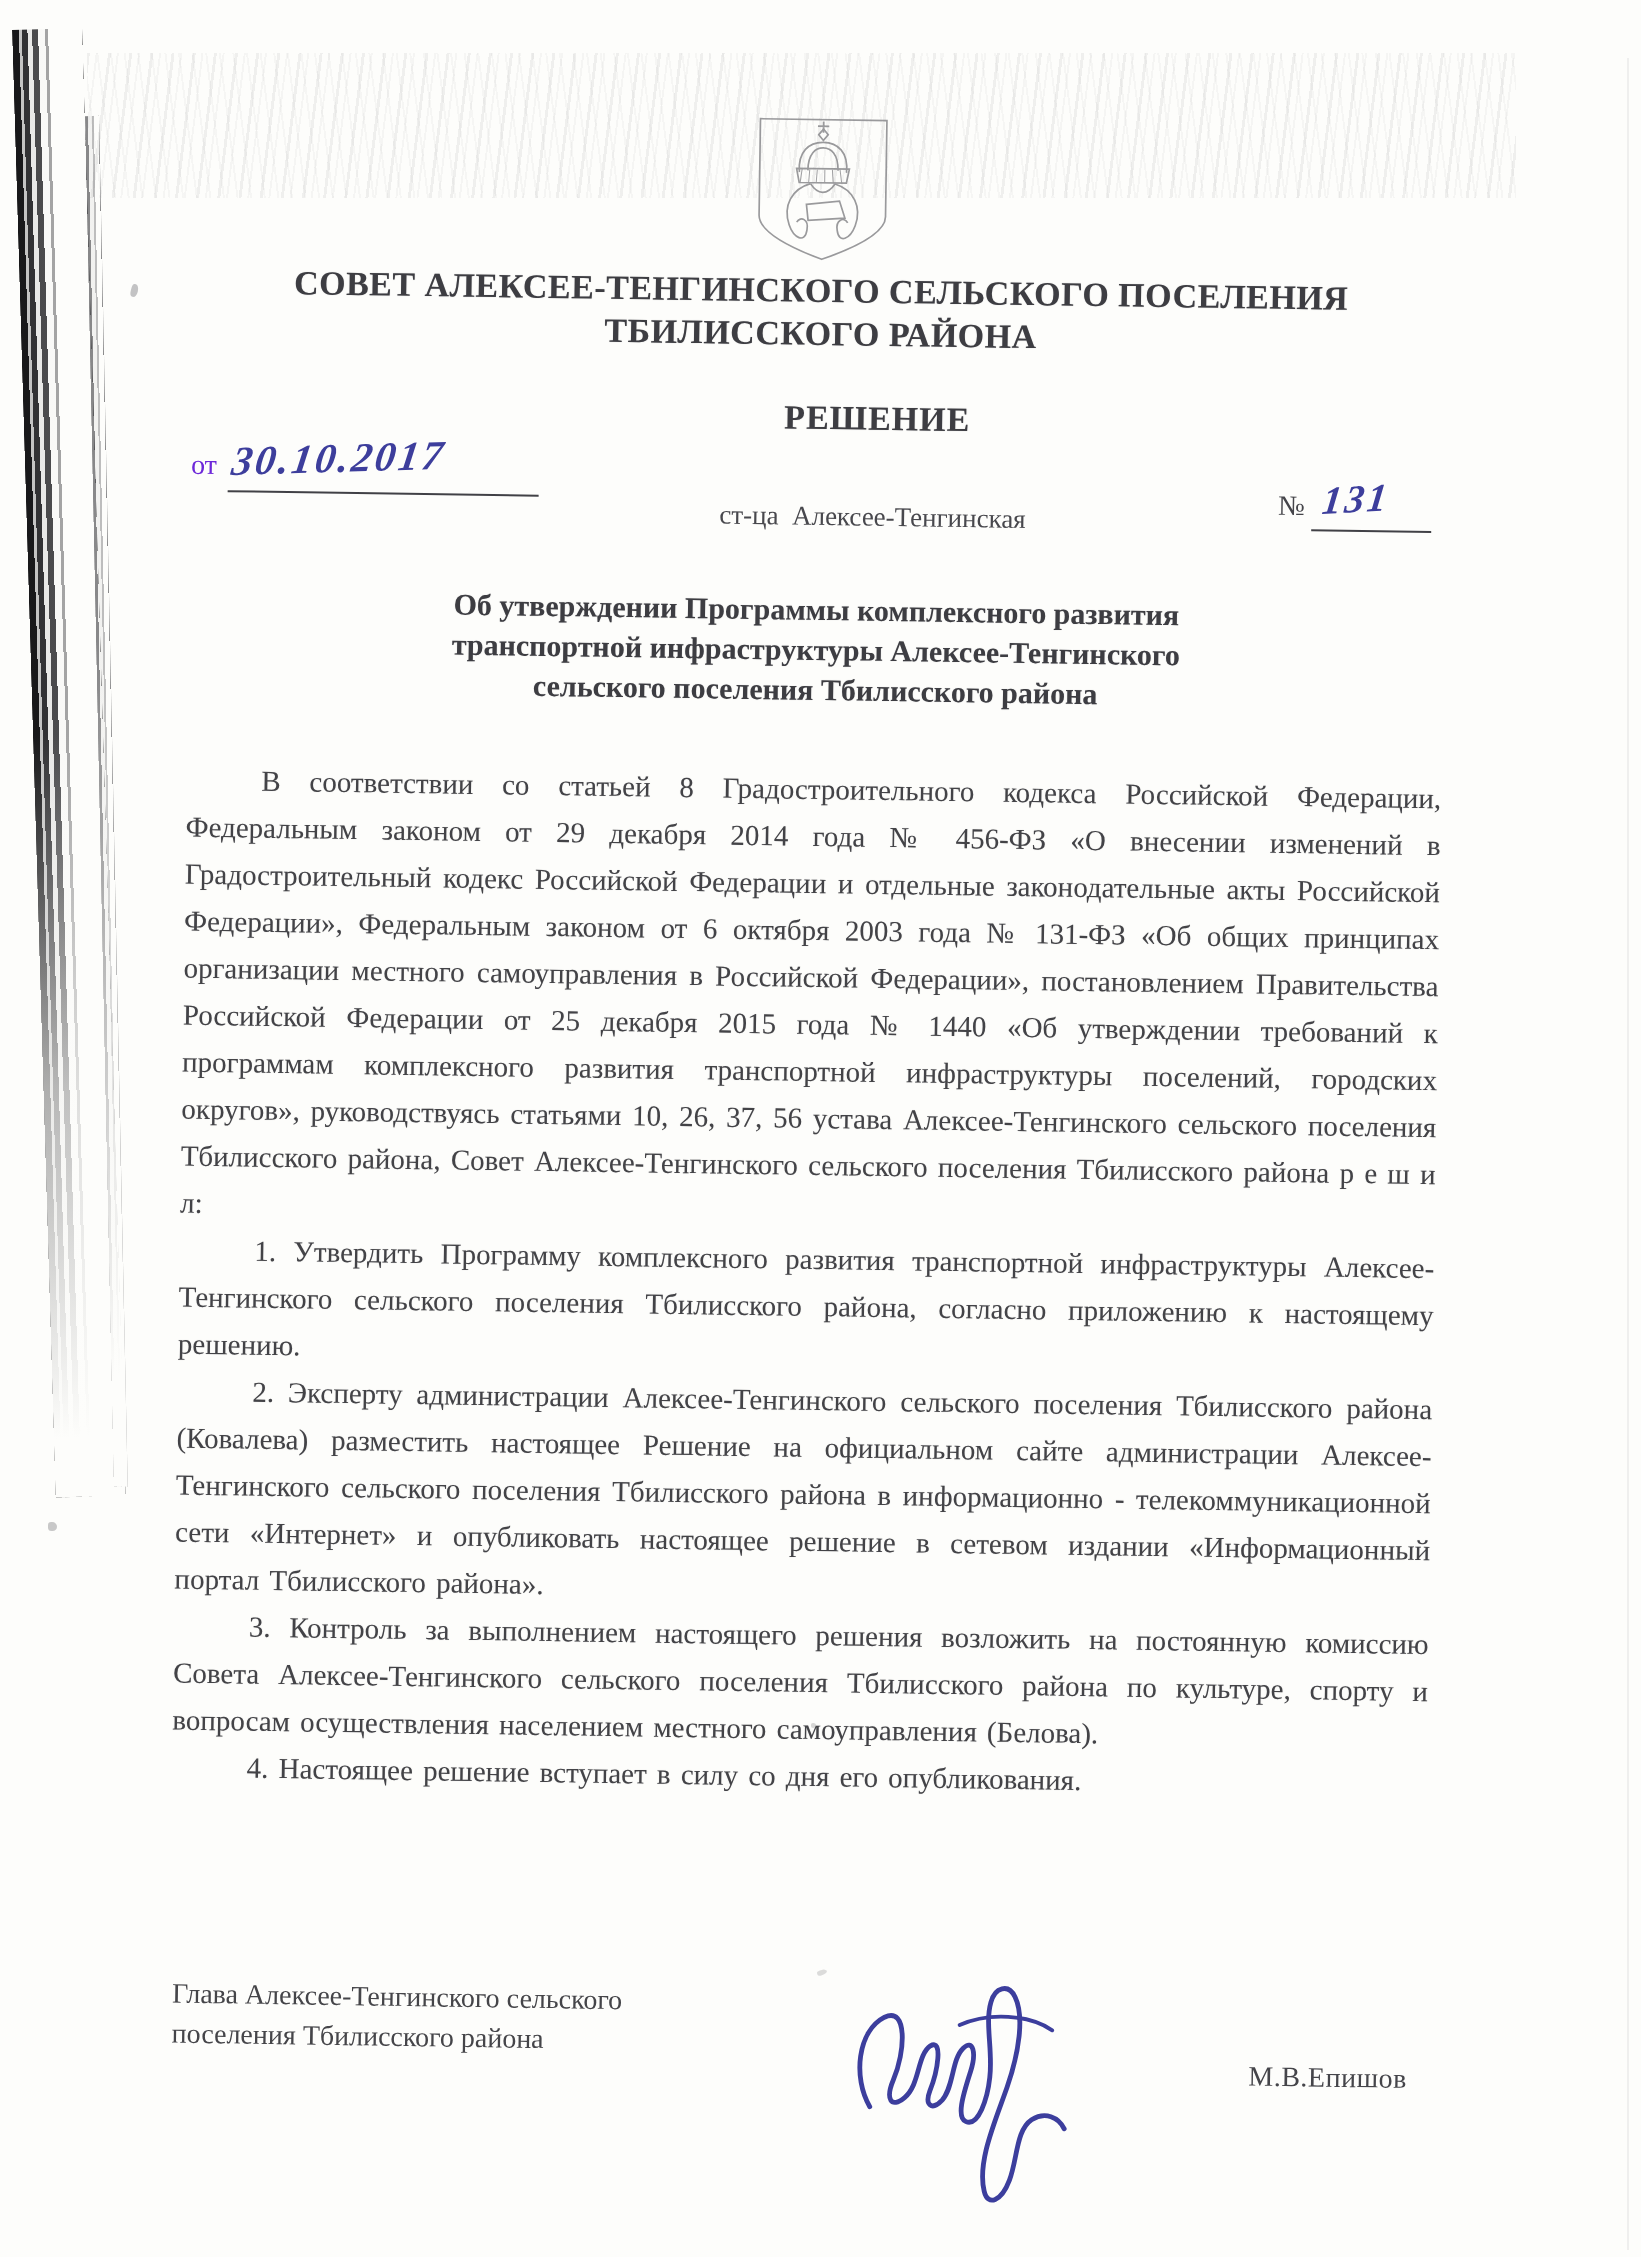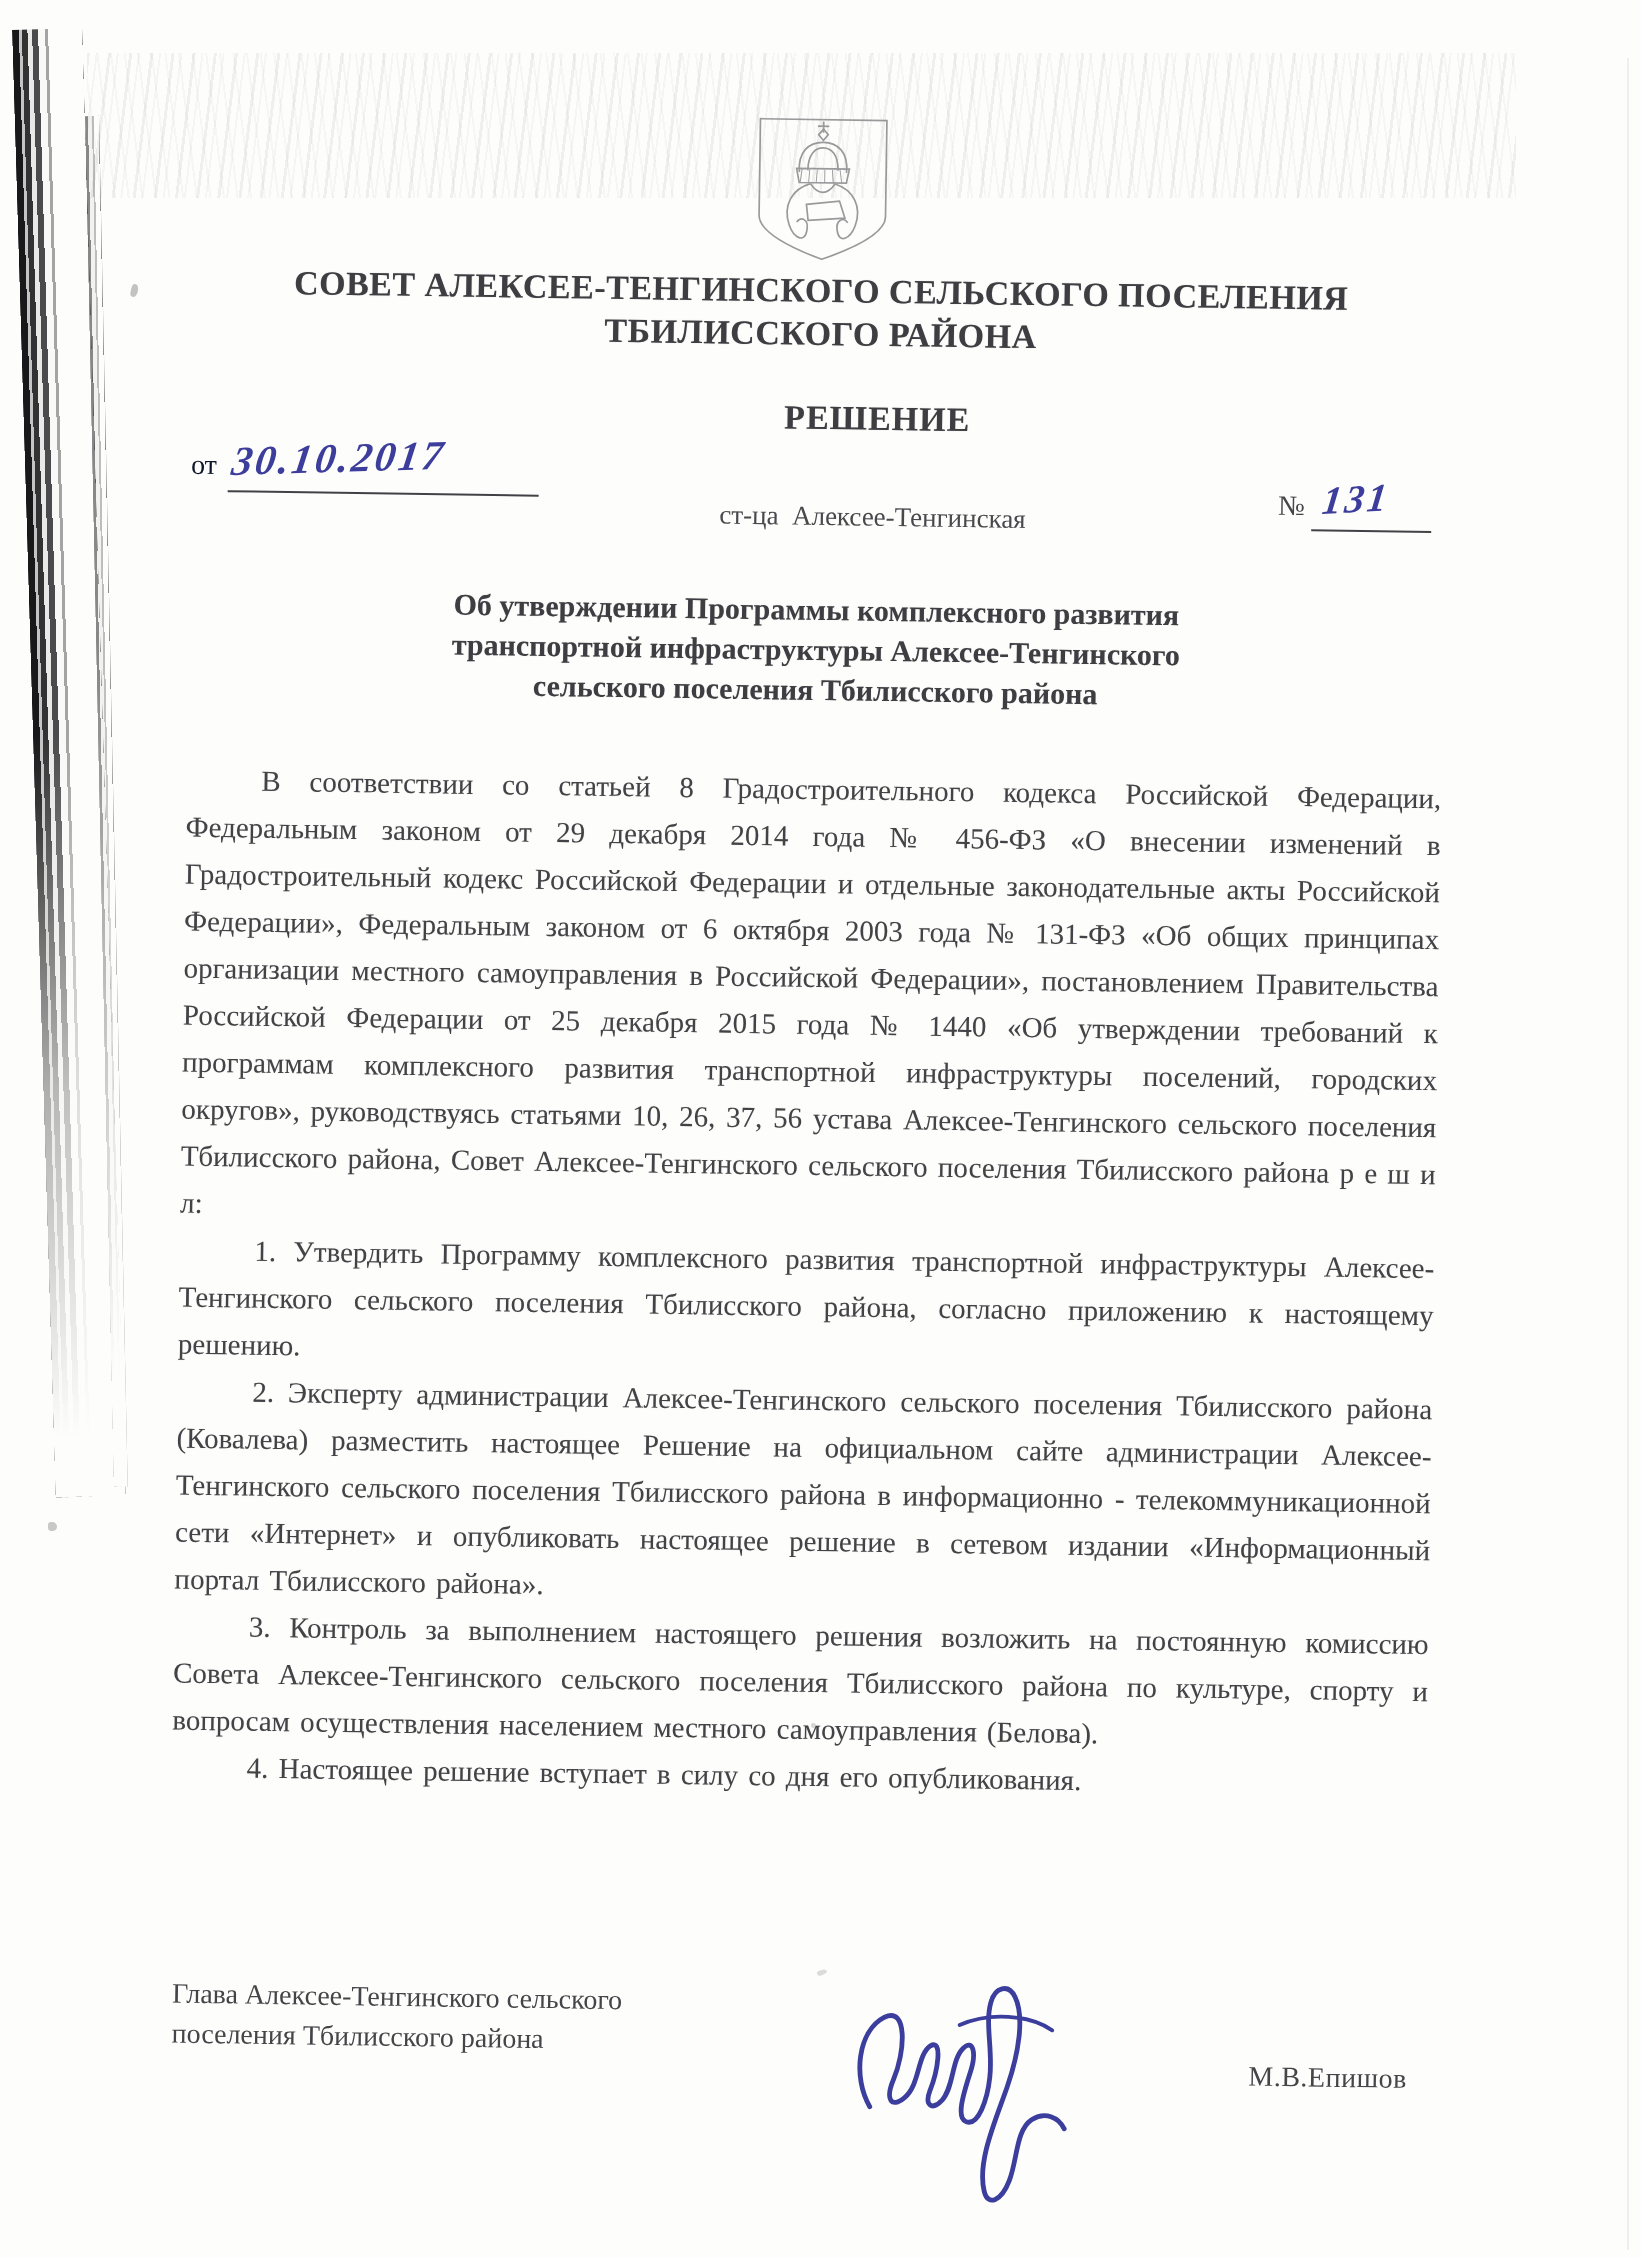--- a/index.html
+++ b/index.html
@@ -60,21 +60,21 @@
     color:#3d3d42;letter-spacing:0.5px;
     text-shadow:0 0 1px rgba(70,70,75,.35);
   }
   .doc-type{
     margin-top:44px;text-align:center;font-weight:bold;font-size:34px;
     color:#3d3d42;letter-spacing:1px;padding-left:116px;
     text-shadow:0 0 1px rgba(70,70,75,.35);
   }
   .meta{position:relative;height:126px;margin-top:1.9px;font-size:28px;}
   .date-group{position:absolute;left:0;top:5.8px;}
-  .date-label{color:#0f172a;}
+  .date-label{color:#6d28d9;}
   .hand{
     font-style:italic;font-weight:bold;color:#3d3e9c;
     display:inline-block;letter-spacing:2.9px;
   }
   .hand-date{font-size:41px;margin-left:15.4px;transform:rotate(-2.5deg) skewX(-10deg);position:relative;top:-3.9px;}
   .date-rule{position:absolute;left:37px;top:54px;width:311px;border-bottom:2.9px solid #414146;}
   .number-group{position:absolute;right:56px;top:33px;}
   .hand-number{font-size:39px;margin-left:17.4px;transform:rotate(-4deg) skewX(-10deg);position:relative;top:-3.9px;}
   .number-rule{position:absolute;left:33px;top:50px;width:120px;border-bottom:2.9px solid #414146;}
   .place{position:absolute;left:529px;top:62px;font-size:27px;white-space:pre;color:#48484d;}

